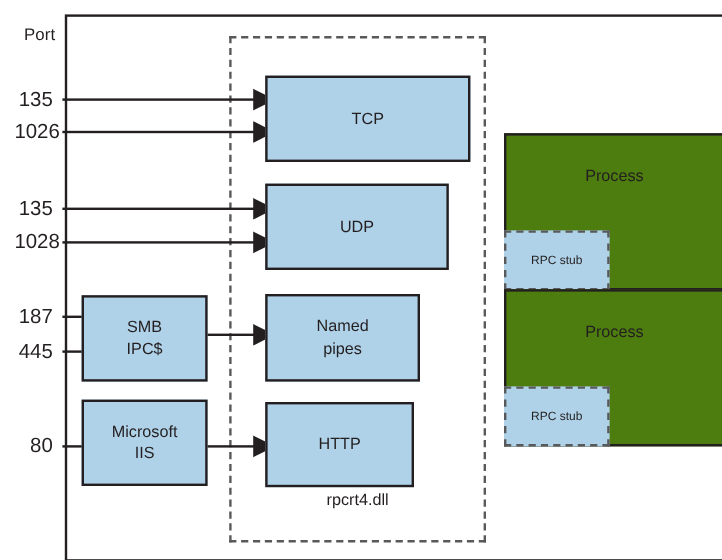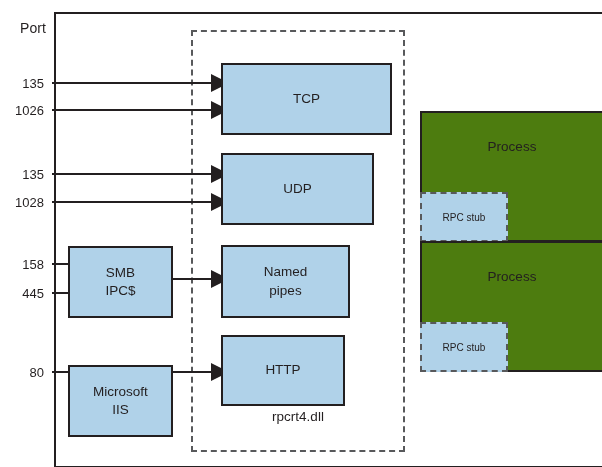--- a/index.html
+++ b/index.html
@@ -32,21 +32,21 @@
     color: #231f20;
     letter-spacing: .1px;
     white-space: nowrap;
   }
 
   
   .port-label {
     position: absolute;
     width: 40px;
     text-align: right;
-    font-size: 13px;
+    font-size: 17px;
     color: #231f20;
     white-space: nowrap;
     transform: translateY(-50%);
   }
 
   
   .dashed-box {
     position: absolute;
     left: 183px; top: 22px;
     width: 214px; height: 422px;
@@ -152,29 +152,29 @@
 
   <div class="hline" style="left:44px; top:364px; width:20px;"></div>
 
   <div class="hline" style="left:164px; top:364px; width:45px;"></div>
   <div class="arrow-head" style="left:203px; top:364px;"></div>
 
   <div class="port-label" style="left:0px; top:75px;">135</div>
   <div class="port-label" style="left:0px; top:102px;">1026</div>
   <div class="port-label" style="left:0px; top:166px;">135</div>
   <div class="port-label" style="left:0px; top:194px;">1028</div>
-  <div class="port-label" style="left:0px; top:256px;">158</div>
+  <div class="port-label" style="left:0px; top:256px;">187</div>
   <div class="port-label" style="left:0px; top:285px;">445</div>
   <div class="port-label" style="left:0px; top:364px;">80</div>
 
   <div class="blue-box" style="left:60px; top:238px; width:105px; height:72px;">
     <span class="lbl">SMB
 IPC$</span>
   </div>
-  <div class="blue-box" style="left:60px; top:325px; width:105px; height:72px;margin-top:32px;">
+  <div class="blue-box" style="left:60px; top:325px; width:105px; height:72px;">
     <span class="lbl">Microsoft
 IIS</span>
   </div>
 
   <div class="blue-box" style="left:213px; top:55px; width:171px; height:72px;">
     <span class="lbl">TCP</span>
   </div>
   <div class="blue-box" style="left:213px; top:145px; width:153px; height:72px;">
     <span class="lbl">UDP</span>
   </div>

